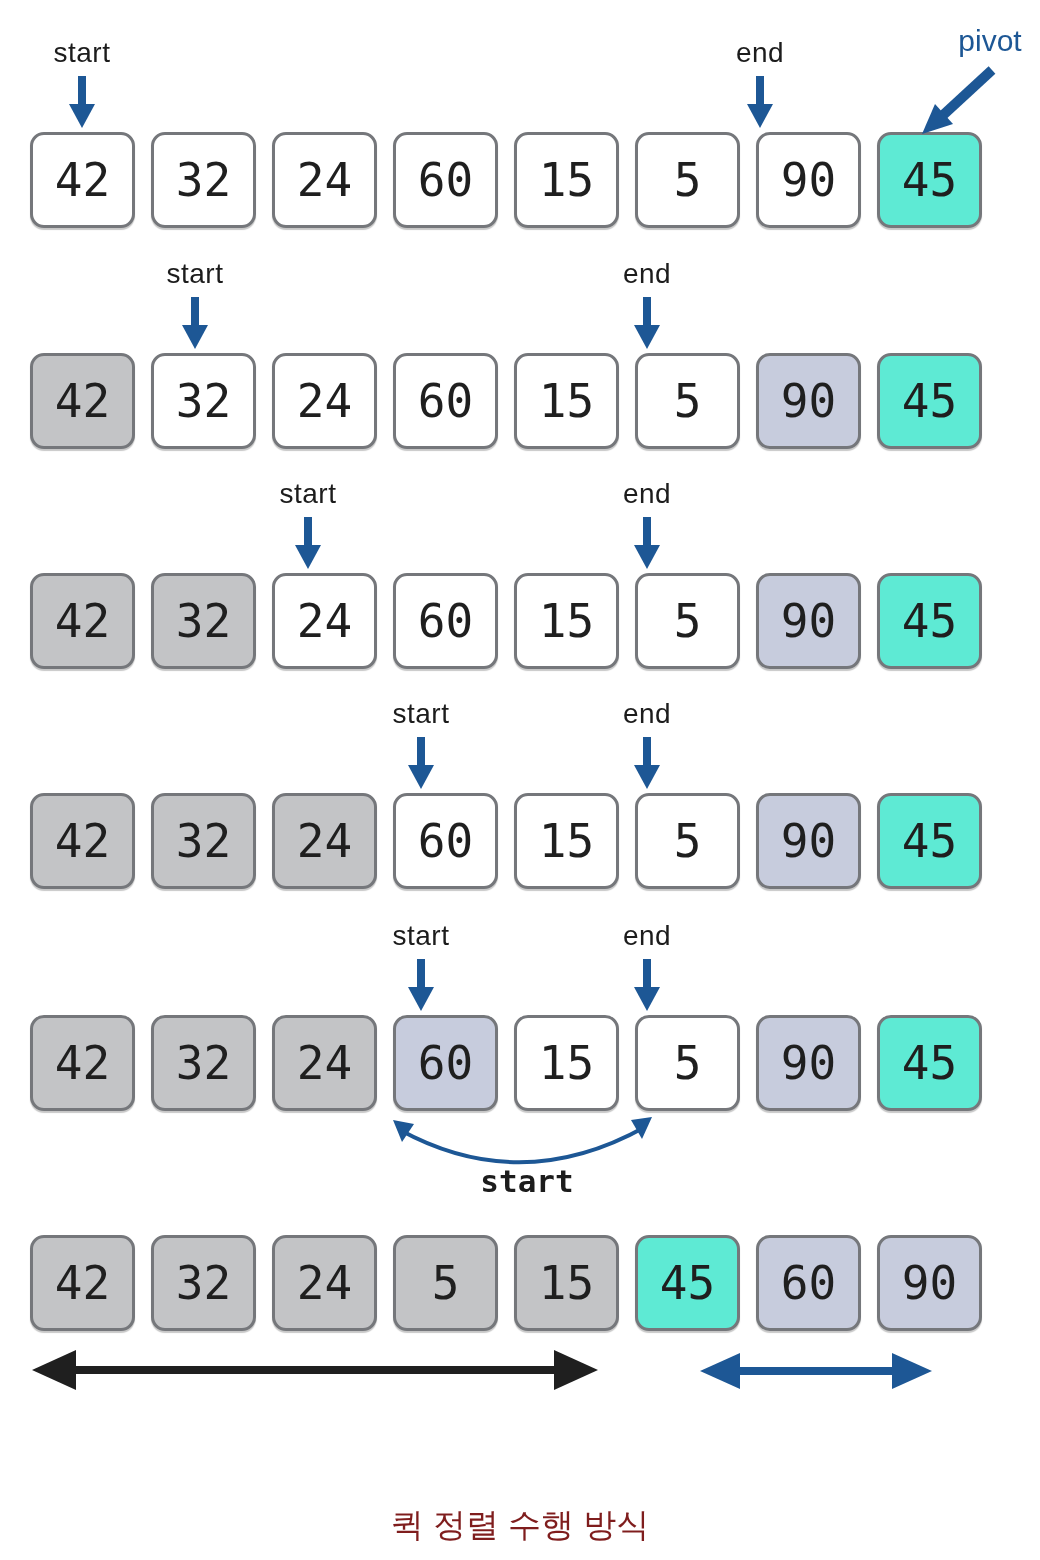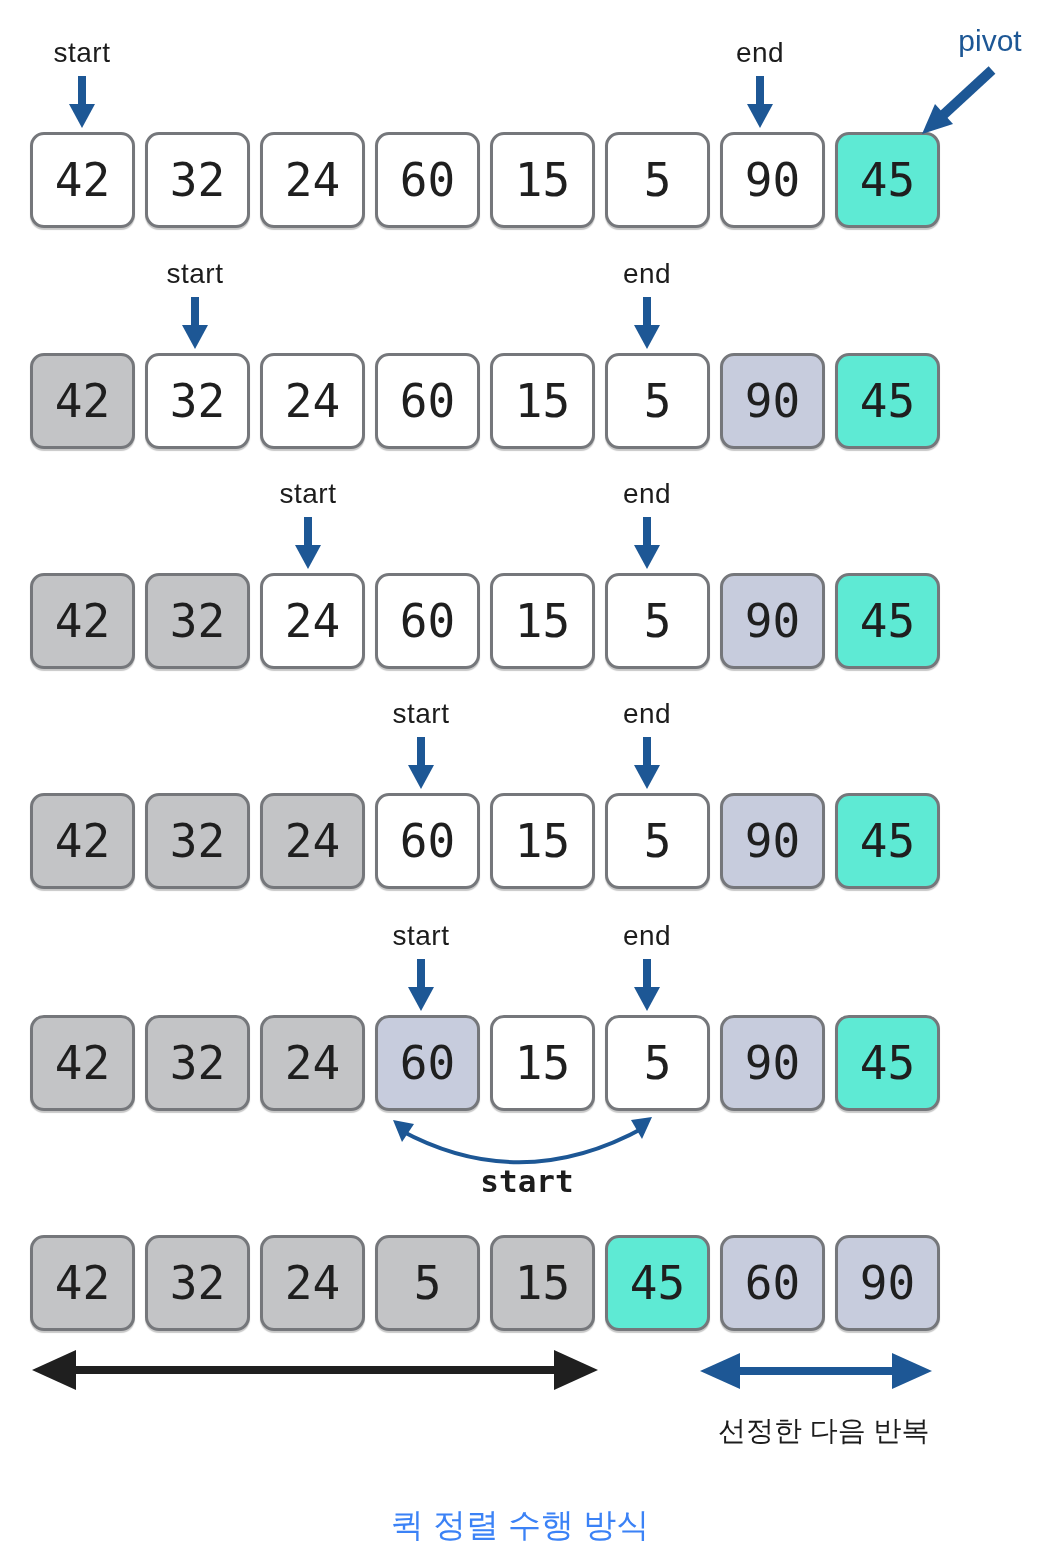--- a/index.html
+++ b/index.html
@@ -1,21 +1,21 @@
 <!DOCTYPE html>
 <html><head>
 <meta charset="utf-8">
 <style>
   html,body{margin:0;padding:0;background:#ffffff;}
   .canvas{
     position:relative;width:1040px;height:1560px;background:#ffffff;overflow:hidden;
     font-family:"Liberation Sans",sans-serif;color:#1f1f1f;
   }
   
-  .row{position:absolute;left:30px;display:flex;gap:10px;}
+  .row{position:absolute;left:30px;display:flex;gap:16px;}
   .cell{
     width:105px;height:96px;box-sizing:border-box;
     border:3px solid #75777b;border-radius:14px;background:#ffffff;
     display:flex;align-items:center;justify-content:center;
     font-family:"DejaVu Sans Mono","Liberation Mono",monospace;
     font-size:46px;color:#1f1f1f;
     box-shadow:0 2px 1px rgba(0,0,0,0.22);
   }
   .s-dark{background:#c3c4c6;}
   .s-light{background:#5eead4;}
@@ -47,21 +47,21 @@
   }
   .bottom-label{font-size:28px;color:#1c1c1c;}
   .bottom-label .mono{
     font-family:"DejaVu Sans Mono","Liberation Mono",monospace;font-size:26px;
   }
   .bottom-left{position:absolute;left:40px;top:1398px;width:520px;text-align:center;}
   .bottom-right{position:absolute;left:718px;top:1398px;width:300px;text-align:left;line-height:1.0;}
   .bottom-right .line2{margin-top:19px;}
   .caption{
     position:absolute;left:0;top:1503px;width:1040px;text-align:center;
-    font-size:33px;color:#3b82f6;
+    font-size:33px;color:#7f1d1d;
   }
 </style>
 </head>
 <body>
 
 <div class="canvas">
 
   <div class="pointer" style="left:22px;top:24px">
     <span class="plabel">start</span>
     <span class="arrow-down"></span>
@@ -194,18 +194,17 @@
       <line x1="726" y1="1371" x2="906" y2="1371" stroke="#1d5795" stroke-width="8"></line>
       <polygon points="700,1371 740,1353 740,1389" fill="#1d5795"></polygon>
       <polygon points="932,1371 892,1353 892,1389" fill="#1d5795"></polygon>
     </g>
   </svg>
 
   <div class="swap-label">start</div>
 
 
   <div class="bottom-label bottom-right">
-    <div class="line2">선정한 다음 반복</div>
   </div>
 
   <div class="caption">퀵 정렬 수행 방식</div>
 
 </div>
 
 </body></html>

